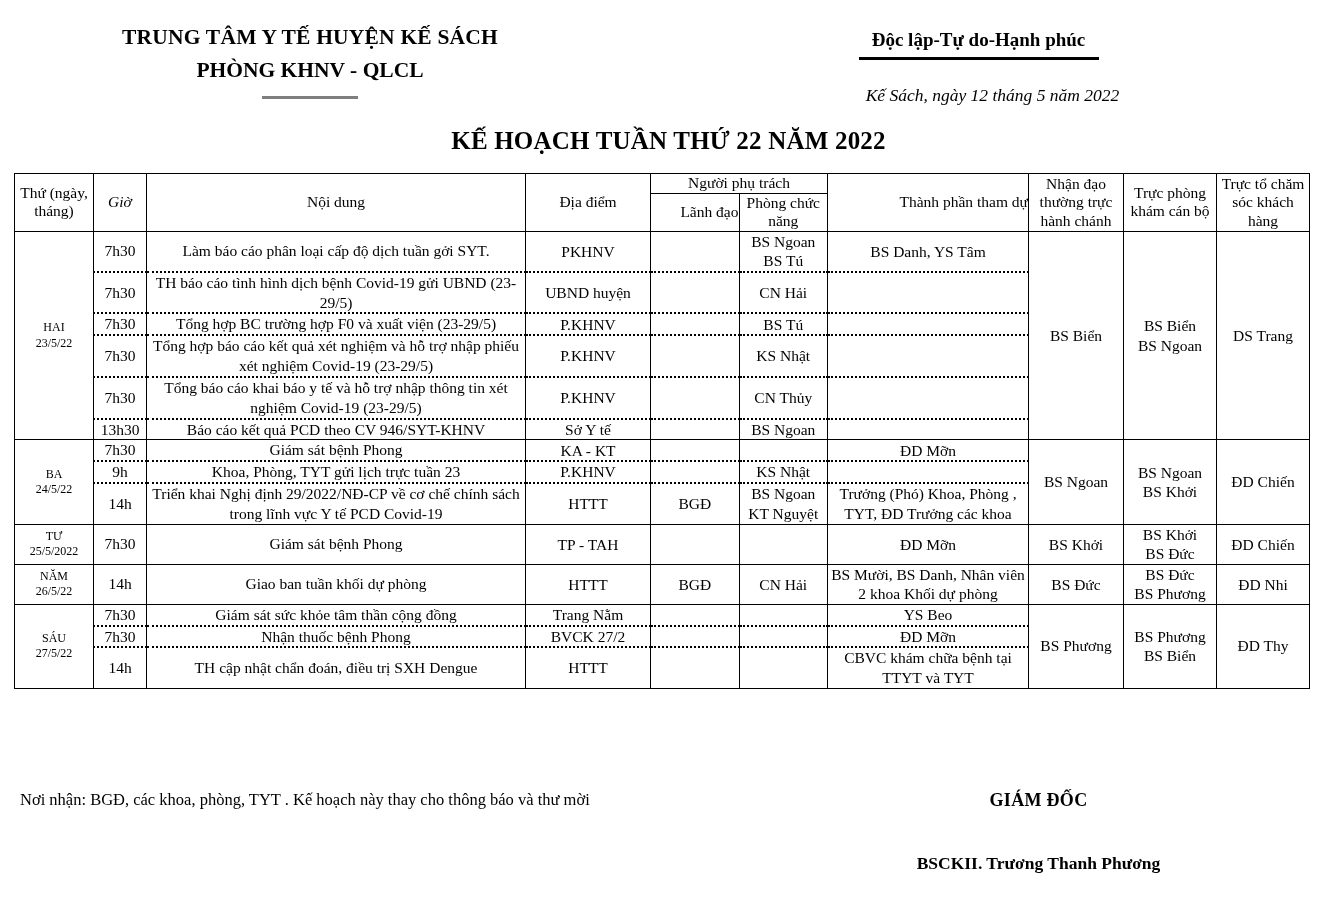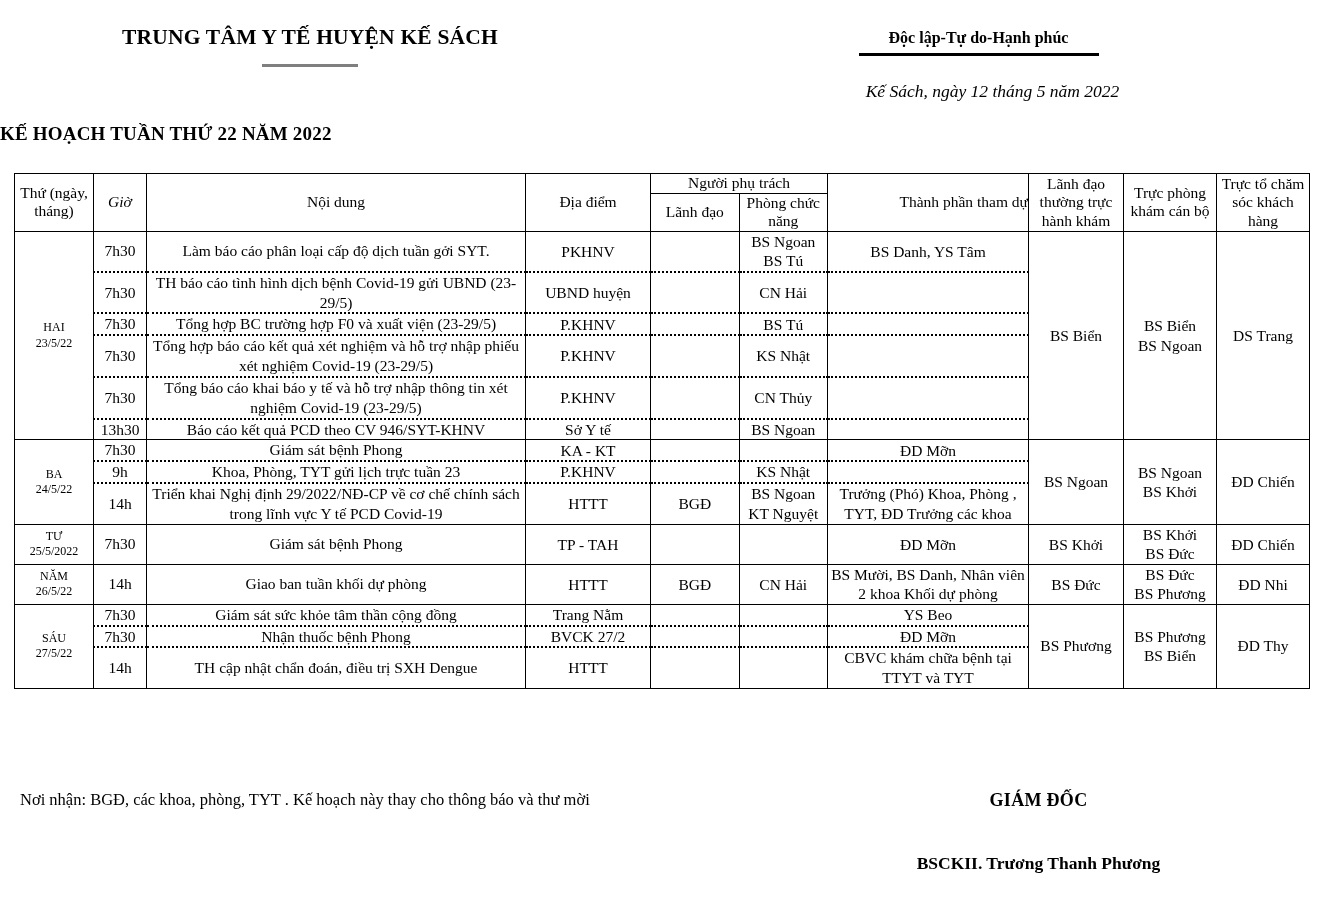--- a/index.html
+++ b/index.html
@@ -51,40 +51,41 @@
     background: #7f7f7f;
     margin: 11px auto 0 auto;
   }
   .nation-line1 {
     font-size: 22.5px;
     font-weight: bold;
     line-height: 1.42;
     letter-spacing: 0.1px;
   }
   .nation-line2 {
-    font-size: 16px;
+    font-size: 19px;
     font-weight: bold;
     line-height: 1.42;
     margin-top: 5px;
   }
   .rule-black {
     width: 240px;
     height: 3px;
     background: #000000;
     margin: 3px auto 0 auto;
   }
   .place-date {
     font-size: 17.5px;
     font-style: italic;
     margin-top: 25px;
     text-align: center;
     padding-left: 28px;
   }
   .doc-title {
-    font-size: 19px;
+    text-align: center;
+    font-size: 25px;
     font-weight: bold;
     margin-top: 21px;
     letter-spacing: 0.2px;
   }
 
   
   .tbl-wrap {
     position: absolute;
     left: 14px;
     top: 173px;
@@ -116,21 +117,21 @@
     text-align: center;
     font-weight: bold;
     font-size: 15.5px;
     line-height: 1.2;
     padding: 3px 2px;
   }
   th.h-thu { width: 78px; }
   th.h-gio { width: 52px; font-style: italic; }
   th.h-noidung { width: 378px; }
   th.h-diadiem { width: 124px; }
-  th.h-lanhdao { width: 86px; }
+  th.h-lanhdao { width: 86px; text-align: right; }
   th.h-phong { width: 90px; }
   th.h-thanhphan { width: 200px; text-align: right; }
   th.h-ldtt { width: 94px; }
   th.h-trucpk { width: 92px; }
   th.h-tructo { width: 92px; }
 
   td.c-day {
     text-align: center;
     font-weight: bold;
     font-size: 12px;
@@ -190,20 +191,21 @@
     font-weight: bold;
     margin-top: 42px;
   }
 </style>
 </head>
 <body>
 
 <div class="doc-header">
   <div class="hdr-left">
     <div class="org-line1">TRUNG TÂM Y TẾ HUYỆN KẾ SÁCH</div>
+    <div class="org-line2">PHÒNG KHNV - QLCL</div>
     <div class="rule-gray"></div>
   </div>
   <div class="hdr-right">
     <div class="nation-line2">Độc lập-Tự do-Hạnh phúc</div>
     <div class="rule-black"></div>
     <div class="place-date">Kế Sách, ngày 12 tháng 5 năm 2022</div>
   </div>
 </div>
 
 <div class="doc-title">KẾ HOẠCH TUẦN THỨ 22  NĂM 2022</div>
@@ -211,21 +213,21 @@
 <div class="tbl-wrap">
   <table class="sched">
     <thead>
       <tr>
         <th class="h-thu" rowspan="2">Thứ (ngày, tháng)</th>
         <th class="h-gio" rowspan="2">Giờ</th>
         <th class="h-noidung" rowspan="2">Nội dung</th>
         <th class="h-diadiem" rowspan="2">Địa điểm</th>
         <th colspan="2">Người phụ trách</th>
         <th class="h-thanhphan" rowspan="2">Thành phần tham dự</th>
-        <th class="h-ldtt" rowspan="2">Lãnh đạo thường trực hành khám</th>
+        <th class="h-ldtt" rowspan="2">Nhận đạo thường trực hành chánh</th>
         <th class="h-trucpk" rowspan="2">Trực phòng khám cán bộ</th>
         <th class="h-tructo" rowspan="2">Trực tổ chăm sóc khách hàng</th>
       </tr>
       <tr>
         <th class="h-lanhdao">Lãnh đạo</th>
         <th class="h-phong">Phòng chức năng</th>
       </tr>
     </thead>
     <tbody id="sched-body">
         <tr class="dayfirst">

